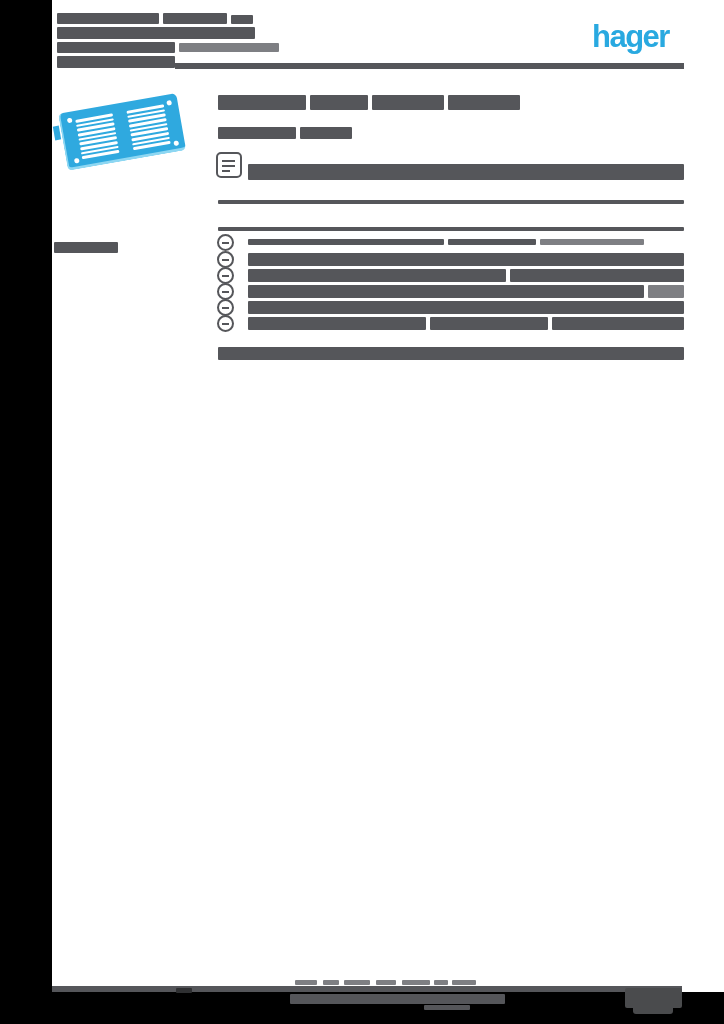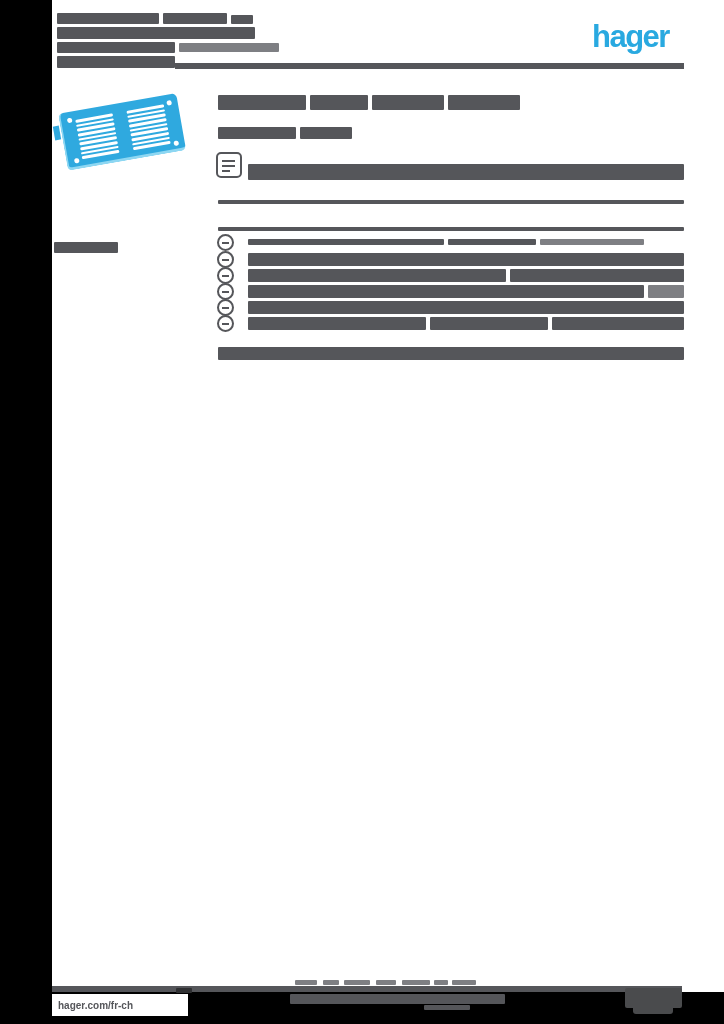--- a/index.html
+++ b/index.html
@@ -101,23 +101,20 @@
       <div class="slat" style="left: 66px; top: 32px;"></div>
       <div class="slat" style="left: 14px; top: 37px;"></div>
       <div class="slat" style="left: 14px; top: 41.5px;"></div>
       <div class="slat" style="left: 14px; top: 46px;"></div>
       <div class="slat" style="left: 66px; top: 37px;"></div>
       <div class="slat" style="left: 66px; top: 41.5px;"></div>
       <div class="slat" style="left: 66px; top: 46px;"></div>
     </div>
 
   <div class="frule"></div>
-  <div class="site-box">
-    <a class="site-link" href="#">hager.com/fr-ch</a>
-  </div>
   <div class="footer-logo">
     <div class="tab"></div>
   </div>
 
 <div class="bar" style="left: 57px; top: 13px; width: 102px; height: 11px;"></div>
     <div class="bar" style="left: 163px; top: 13px; width: 64px; height: 11px;"></div>
     <div class="bar" style="left: 231px; top: 15px; width: 22px; height: 9px;"></div>
     <div class="bar" style="left: 57px; top: 27px; width: 198px; height: 12px;"></div>
     <div class="bar" style="left: 57px; top: 42px; width: 118px; height: 11px;"></div>
     <div class="bar light" style="left: 179px; top: 43px; width: 100px; height: 9px;"></div>

